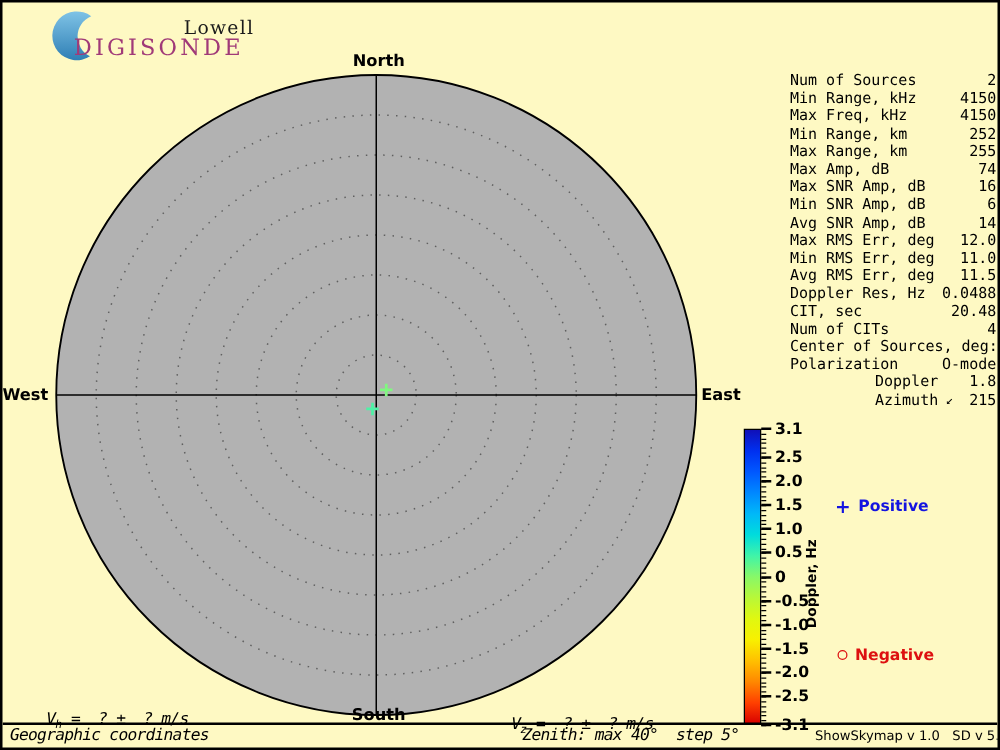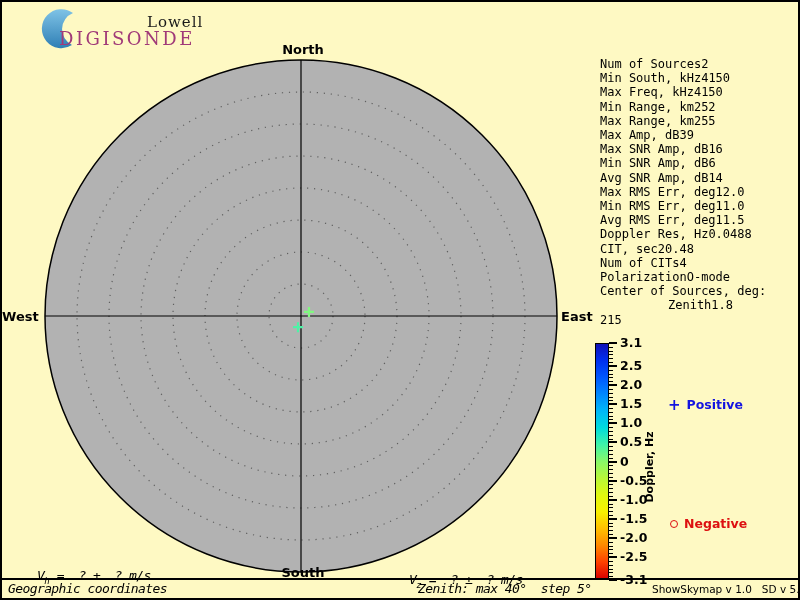--- a/index.html
+++ b/index.html
@@ -36,21 +36,21 @@
   .compass{
     font-size:13px;font-weight:bold;color:#000;
     font-family:"DejaVu Sans", sans-serif;
   }
   
   .params{
     position:absolute;left:598px;top:55px;width:197px;
     font-family:"DejaVu Sans Mono", monospace;
     font-size:12px;line-height:14.2px;color:#000;
   }
-  .param-row{display:flex;justify-content:flex-start;white-space:pre;}
+  .param-row{display:flex;justify-content:space-between;white-space:pre;margin-left:32px;}
   .param-row.indent .plabel{padding-left:68px;}
   .azimuth-arrow{font-size:10px;position:relative;top:-1px;}
   
   .colorbar-area{position:absolute;left:593px;top:341px;width:210px;height:237px;}
   .colorbar-bar{
     position:absolute;left:0;top:0;width:14px;height:237px;
     border:1px solid #000;box-sizing:border-box;
   }
   .minor-tick{position:absolute;left:14px;width:4px;height:1px;background:#000;}
   .major-tick{position:absolute;left:14px;width:8px;height:2px;background:#000;}
@@ -117,38 +117,38 @@
       <path d="M 303.98341845672775 311.93224512233365 H 313.98341845672775 M 308.98341845672775 306.93224512233365 V 316.93224512233365" stroke="#80f880" stroke-width="2.2" fill="none"></path>
       <path d="M 293.018404600419 327.12746551885004 H 303.018404600419 M 298.018404600419 322.12746551885004 V 332.12746551885004" stroke="#4ef2a6" stroke-width="2.2" fill="none"></path>
     </svg>
   <div class="compass abs" style="left:271px;top:40px;width:60px;text-align:center;">North</div>
   <div class="compass abs" style="left:271px;top:563px;width:60px;text-align:center;">South</div>
   <div class="compass abs" style="left:0px;top:307px;width:42px;text-align:left;">West</div>
   <div class="compass abs" style="left:559px;top:307px;">East</div>
 
   <div class="params" id="params">
       <div class="param-row"><span class="plabel">Num of Sources</span><span class="pvalue">2</span></div>
-      <div class="param-row"><span class="plabel">Min South, kHz</span><span class="pvalue">4150</span></div>
+      <div class="param-row"><span class="plabel">Min Range, kHz</span><span class="pvalue">4150</span></div>
       <div class="param-row"><span class="plabel">Max Freq, kHz</span><span class="pvalue">4150</span></div>
       <div class="param-row"><span class="plabel">Min Range, km</span><span class="pvalue">252</span></div>
       <div class="param-row"><span class="plabel">Max Range, km</span><span class="pvalue">255</span></div>
-      <div class="param-row"><span class="plabel">Max Amp, dB</span><span class="pvalue">39</span></div>
+      <div class="param-row"><span class="plabel">Max Amp, dB</span><span class="pvalue">74</span></div>
       <div class="param-row"><span class="plabel">Max SNR Amp, dB</span><span class="pvalue">16</span></div>
       <div class="param-row"><span class="plabel">Min SNR Amp, dB</span><span class="pvalue">6</span></div>
       <div class="param-row"><span class="plabel">Avg SNR Amp, dB</span><span class="pvalue">14</span></div>
       <div class="param-row"><span class="plabel">Max RMS Err, deg</span><span class="pvalue">12.0</span></div>
       <div class="param-row"><span class="plabel">Min RMS Err, deg</span><span class="pvalue">11.0</span></div>
       <div class="param-row"><span class="plabel">Avg RMS Err, deg</span><span class="pvalue">11.5</span></div>
       <div class="param-row"><span class="plabel">Doppler Res, Hz</span><span class="pvalue">0.0488</span></div>
       <div class="param-row"><span class="plabel">CIT, sec</span><span class="pvalue">20.48</span></div>
       <div class="param-row"><span class="plabel">Num of CITs</span><span class="pvalue">4</span></div>
+      <div class="param-row"><span class="plabel">Center of Sources, deg:</span><span class="pvalue"></span></div>
       <div class="param-row"><span class="plabel">Polarization</span><span class="pvalue">O-mode</span></div>
-      <div class="param-row"><span class="plabel">Center of Sources, deg:</span><span class="pvalue"></span></div>
-      <div class="param-row indent"><span class="plabel">Zenith</span><span class="pvalue">1.8</span></div>
-      <div class="param-row indent"><span class="pvalue">215</span></div>
+      <div class="param-row indent"><span class="plabel">Doppler</span><span class="pvalue">1.8</span></div>
+      <div class="param-row indent"><span class="plabel">Azimuth<span class="azimuth-arrow"> ↙</span></span><span class="pvalue">215</span></div>
     </div>
 
   <div class="colorbar-area" id="colorbar-area">
     <div class="colorbar-bar" id="colorbar-bar" style="background: linear-gradient(rgb(16, 16, 184), rgb(0, 48, 240), rgb(0, 88, 255), rgb(0, 136, 255), rgb(0, 184, 248), rgb(0, 220, 220), rgb(64, 244, 168), rgb(136, 248, 104), rgb(184, 248, 56), rgb(224, 248, 16), rgb(248, 240, 0), rgb(255, 192, 0), rgb(255, 136, 0), rgb(255, 64, 0), rgb(216, 0, 0));"></div>
   <div class="minor-tick" style="top: 0px;"></div>
       <div class="minor-tick" style="top: 3.82258px;"></div>
       <div class="minor-tick" style="top: 7.64516px;"></div>
       <div class="minor-tick" style="top: 11.4677px;"></div>
       <div class="minor-tick" style="top: 15.2903px;"></div>
       <div class="minor-tick" style="top: 19.1129px;"></div>

